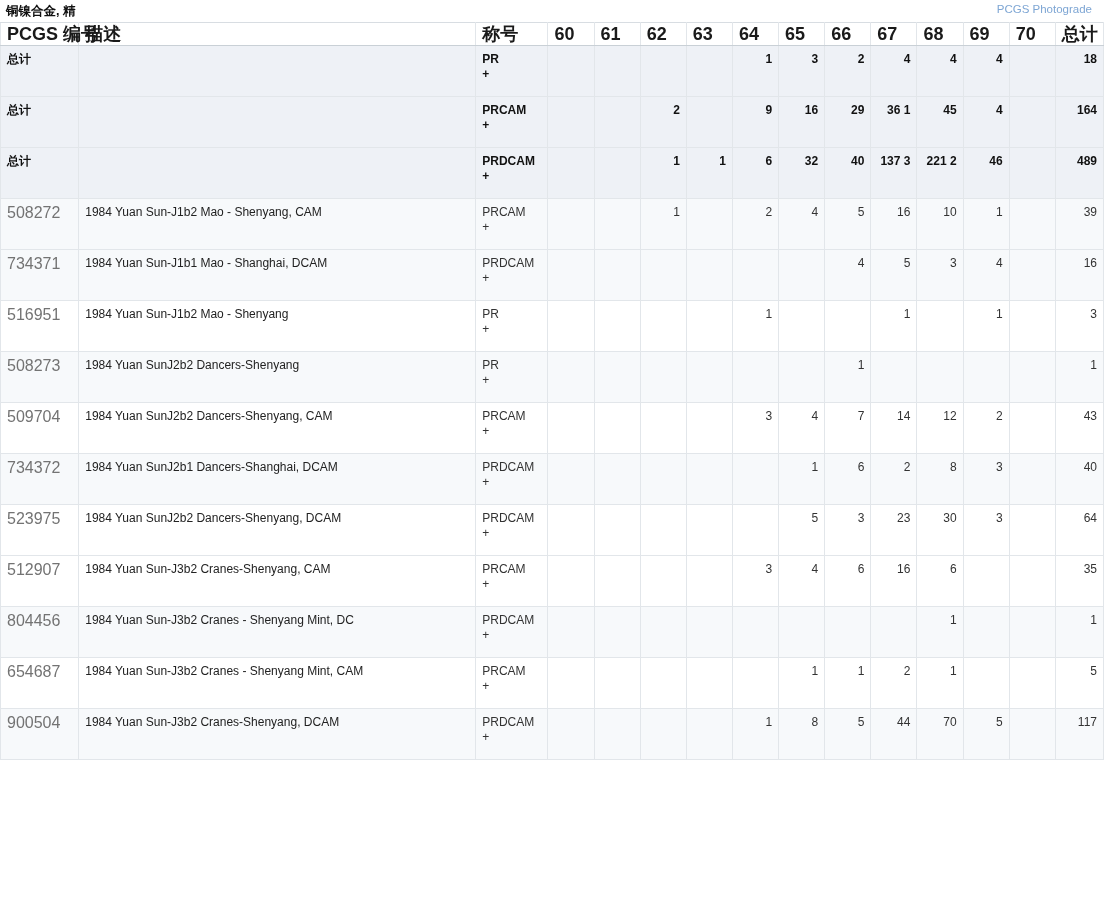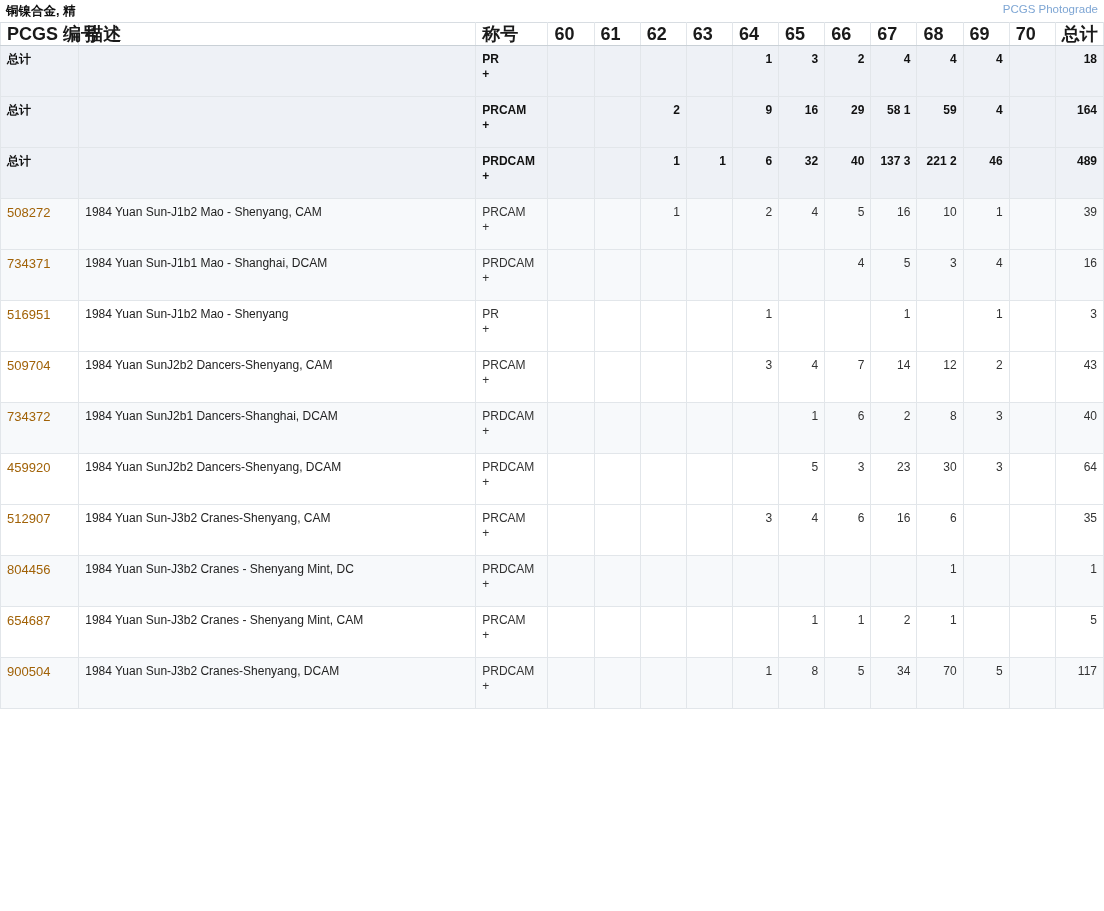--- a/index.html
+++ b/index.html
@@ -25,21 +25,21 @@
     box-sizing: border-box;
   }
   .topbar-title {
     font-size: 12.5px;
     font-weight: bold;
     color: #111111;
     line-height: 18px;
   }
   .photograde-link {
     position: absolute;
-    right: 6px;
+    right: 12px;
     top: 3px;
     font-size: 11.5px;
     color: #7ea6d4;
     text-decoration: none;
   }
   
   table.grid {
     border-collapse: collapse;
     width: 1104px;
     table-layout: fixed;
@@ -86,23 +86,23 @@
   }
   tr.total-row td {
     background: #eef1f6;
     font-weight: bold;
     color: #111111;
   }
   tr.data-row td { background: #ffffff; }
   tr.data-row.alt td { background: #f7f9fb; }
 
   td.pcgsnum a {
-    color: #a16207;
+    color: #737373;
     text-decoration: none;
-    font-size: 13px;
+    font-size: 16px;
   }
   td.desig {
     white-space: pre-line;
     color: #333333;
   }
   tr.total-row td.desig { color: #111111; }
   td.grade, td.total {
     text-align: right;
     color: #333333;
   }
@@ -179,23 +179,23 @@
           <td class="lead desc"></td>
           <td class="desig">PRCAM
 +</td>
           <td class="grade"></td>
           <td class="grade"></td>
           <td class="grade">2</td>
           <td class="grade"></td>
           <td class="grade">9</td>
           <td class="grade">16</td>
           <td class="grade">29</td>
-          <td class="grade">58
+          <td class="grade">36
 1</td>
-          <td class="grade">59</td>
+          <td class="grade">45</td>
           <td class="grade">4</td>
           <td class="grade"></td>
           <td class="total">164</td>
         </tr>
         <tr class="total-row">
           <td class="lead label">总计</td>
           <td class="lead desc"></td>
           <td class="desig">PRDCAM
 +</td>
           <td class="grade"></td>
@@ -260,20 +260,38 @@
           <td class="grade"></td>
           <td class="grade">1</td>
           <td class="grade"></td>
           <td class="grade"></td>
           <td class="grade">1</td>
           <td class="grade"></td>
           <td class="grade">1</td>
           <td class="grade"></td>
           <td class="total">3</td>
         </tr>
+        <tr class="data-row alt">
+          <td class="lead pcgsnum"><a href="#">508273</a></td>
+          <td class="lead desc">1984 Yuan SunJ2b2 Dancers-Shenyang</td>
+          <td class="desig">PR
++</td>
+          <td class="grade"></td>
+          <td class="grade"></td>
+          <td class="grade"></td>
+          <td class="grade"></td>
+          <td class="grade"></td>
+          <td class="grade"></td>
+          <td class="grade">1</td>
+          <td class="grade"></td>
+          <td class="grade"></td>
+          <td class="grade"></td>
+          <td class="grade"></td>
+          <td class="total">1</td>
+        </tr>
         <tr class="data-row">
           <td class="lead pcgsnum"><a href="#">509704</a></td>
           <td class="lead desc">1984 Yuan SunJ2b2 Dancers-Shenyang, CAM</td>
           <td class="desig">PRCAM
 +</td>
           <td class="grade"></td>
           <td class="grade"></td>
           <td class="grade"></td>
           <td class="grade"></td>
           <td class="grade">3</td>
@@ -297,21 +315,21 @@
           <td class="grade"></td>
           <td class="grade">1</td>
           <td class="grade">6</td>
           <td class="grade">2</td>
           <td class="grade">8</td>
           <td class="grade">3</td>
           <td class="grade"></td>
           <td class="total">40</td>
         </tr>
         <tr class="data-row">
-          <td class="lead pcgsnum"><a href="#">459920</a></td>
+          <td class="lead pcgsnum"><a href="#">523975</a></td>
           <td class="lead desc">1984 Yuan SunJ2b2 Dancers-Shenyang, DCAM</td>
           <td class="desig">PRDCAM
 +</td>
           <td class="grade"></td>
           <td class="grade"></td>
           <td class="grade"></td>
           <td class="grade"></td>
           <td class="grade"></td>
           <td class="grade">5</td>
           <td class="grade">3</td>
@@ -380,21 +398,21 @@
           <td class="lead desc">1984 Yuan Sun-J3b2 Cranes-Shenyang, DCAM</td>
           <td class="desig">PRDCAM
 +</td>
           <td class="grade"></td>
           <td class="grade"></td>
           <td class="grade"></td>
           <td class="grade"></td>
           <td class="grade">1</td>
           <td class="grade">8</td>
           <td class="grade">5</td>
-          <td class="grade">34</td>
+          <td class="grade">44</td>
           <td class="grade">70</td>
           <td class="grade">5</td>
           <td class="grade"></td>
           <td class="total">117</td>
         </tr>
       </tbody>
   </table>
 
 </div>
 

